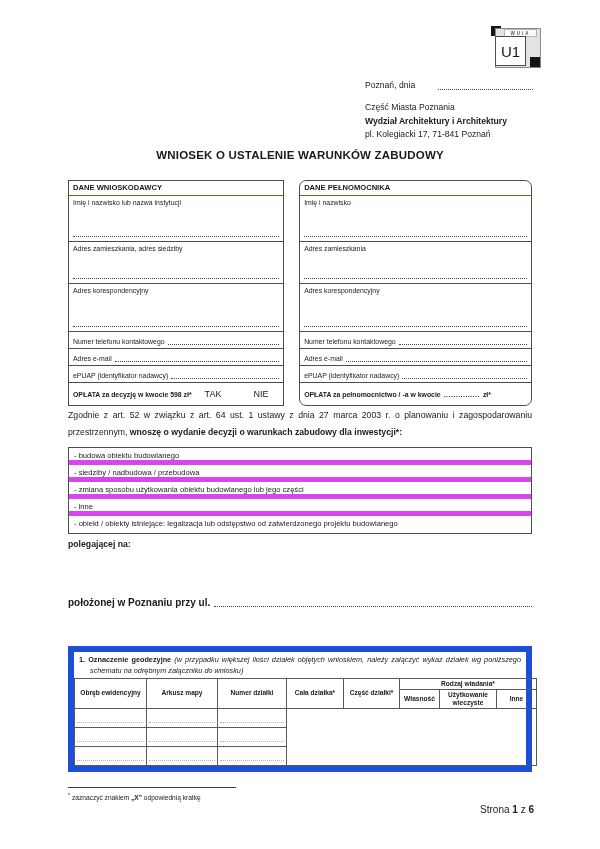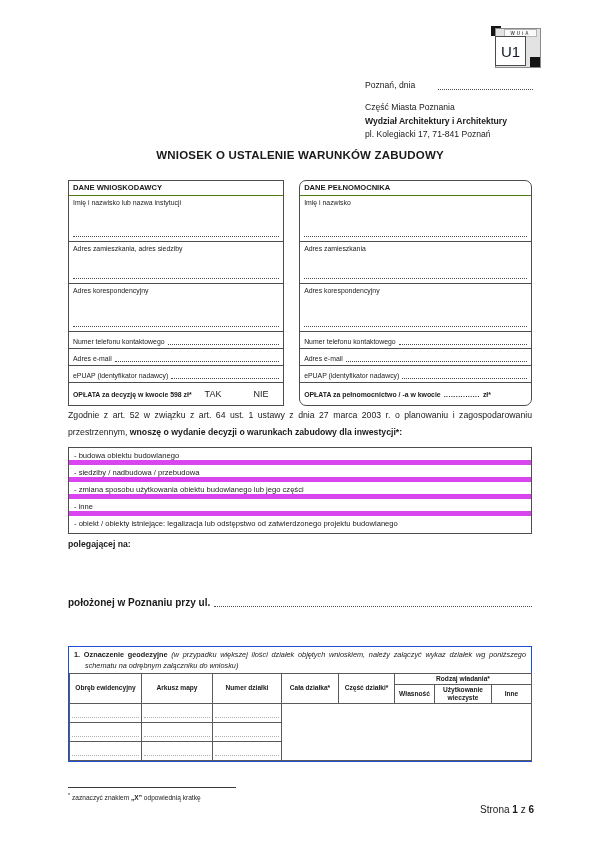--- a/index.html
+++ b/index.html
@@ -42,21 +42,21 @@
   
   .invlist { position:absolute; left:68px; top:447px; width:464px; border:1px solid #4d4d4d; }
   .inv-row { height:17px; padding:3px 5px 0; font-size:7.6px; border-bottom:5px solid #d946ef; }
   .inv-row:last-child { border-bottom:none; }
   .consisting { position:absolute; left:68px; top:539px; font-size:8.7px; font-weight:bold; }
   .location { position:absolute; left:68px; top:597px; width:464px; display:flex; align-items:flex-end; font-size:10px; font-weight:bold; }
   .location .dotfill { margin-left:4px; margin-bottom:1px; }
   
   .sec-head { position:absolute; left:68px; top:629px; font-size:8.7px; font-weight:bold; }
   .sec-head .num { display:inline-block; width:52px; }
-  .sec1 { position:absolute; left:68px; top:646px; width:464px; border:1px solid #1d4ed8; }
+  .sec1 { position:absolute; left:68px; top:646px; width:464px; border:6px solid #1d4ed8; }
   .sec1-intro { padding:3px 5px 2px 16px; text-indent:-11px; font-size:7.3px; line-height:10.5px; text-align:justify; }
   .sec1-intro .it { font-style:italic; }
   table.geo { width:100%; border-collapse:collapse; table-layout:fixed; }
   table.geo th, table.geo td { border:1px solid #5a5a5a; }
   table.geo th { font-size:6.6px; font-weight:bold; text-align:center; vertical-align:middle; padding:1px; line-height:1.2; }
   tr.grp th { height:11px; }
   table.geo td { height:19px; vertical-align:bottom; }
   table.geo td .guide { border-bottom:1px dotted #b0b0b0; margin:0 2px 4px; }
   
   .foot-rule { position:absolute; left:68px; top:787px; width:168px; border-top:1px solid #3a3a3a; }

